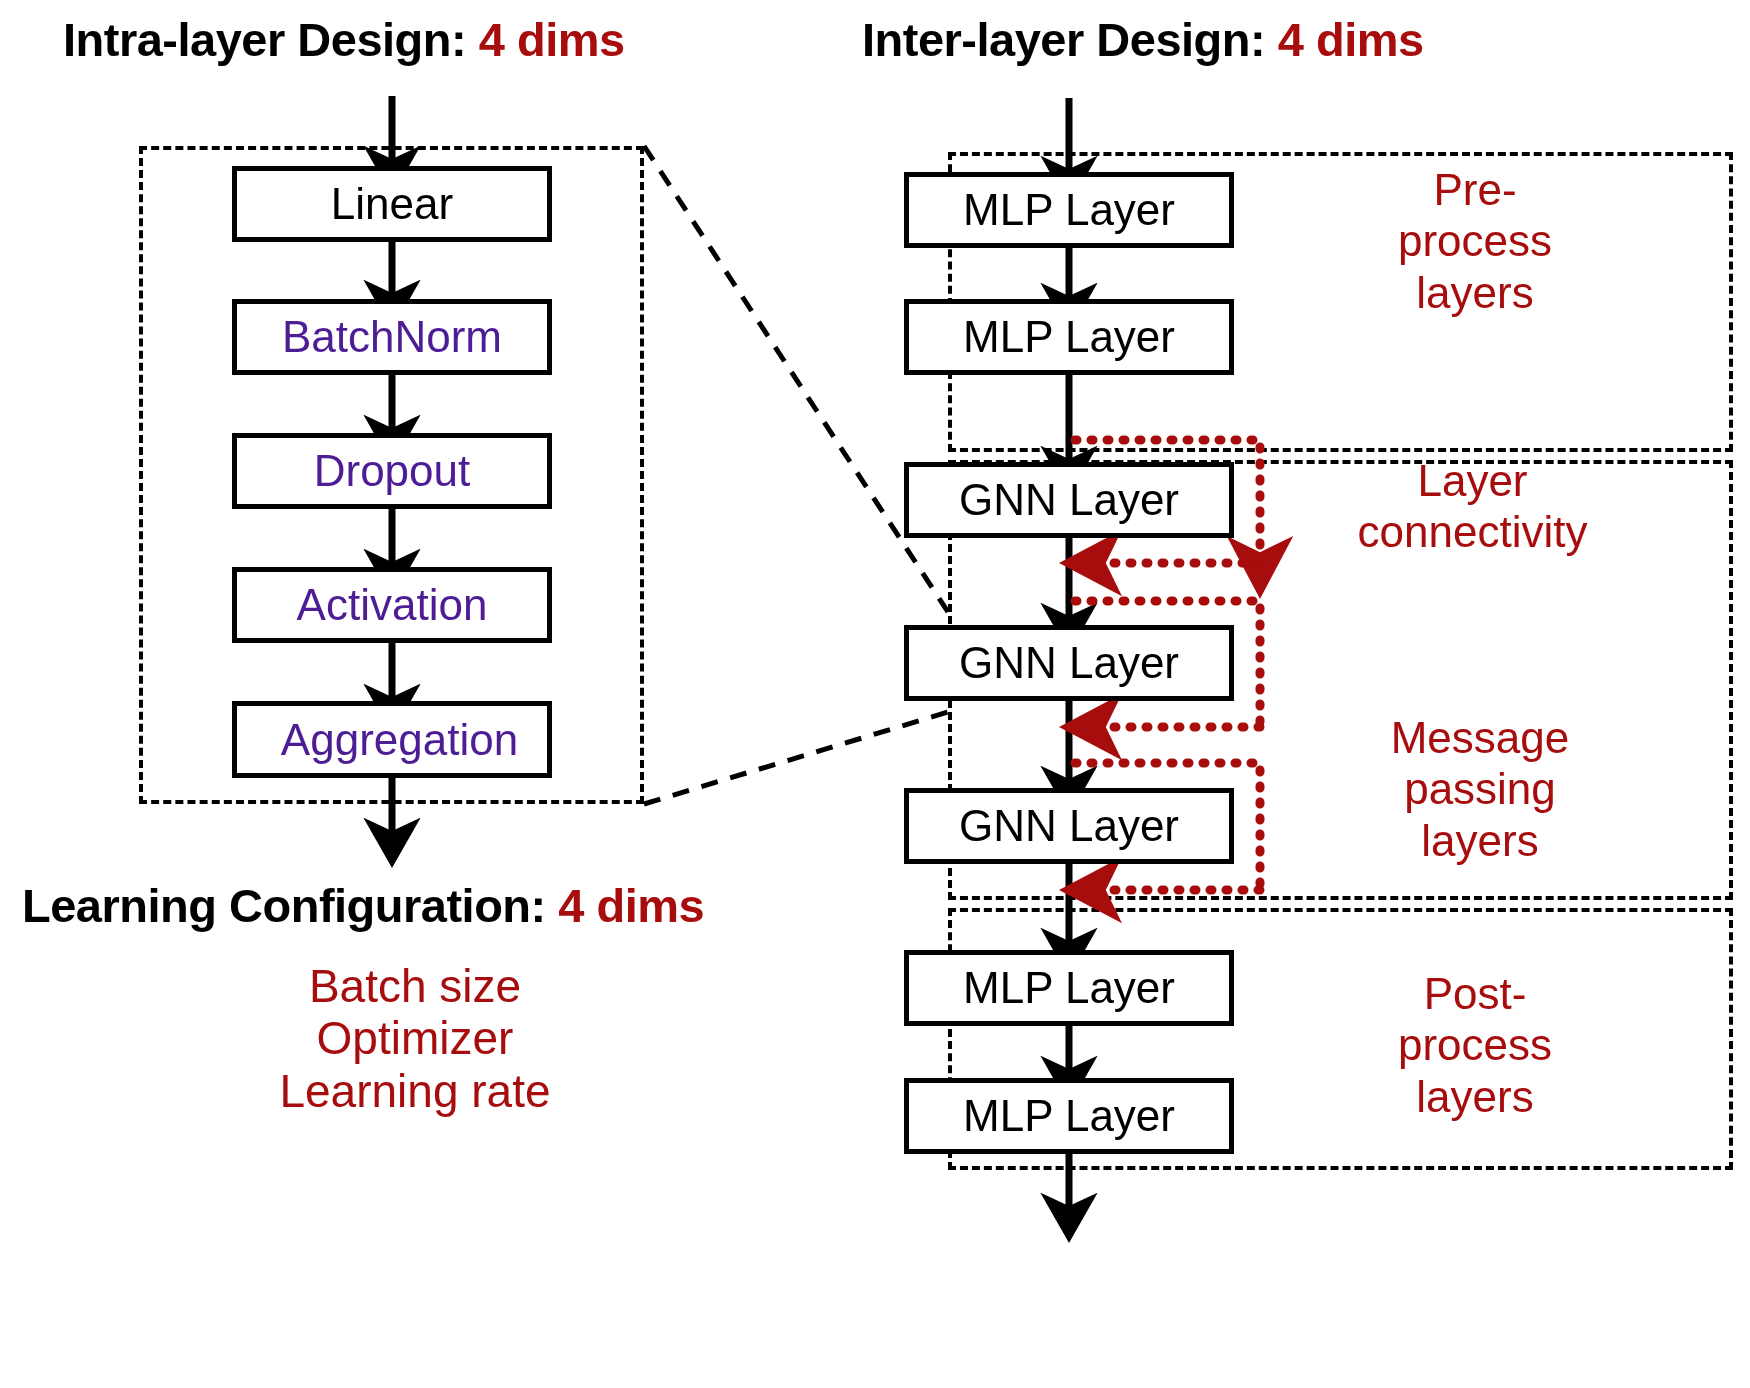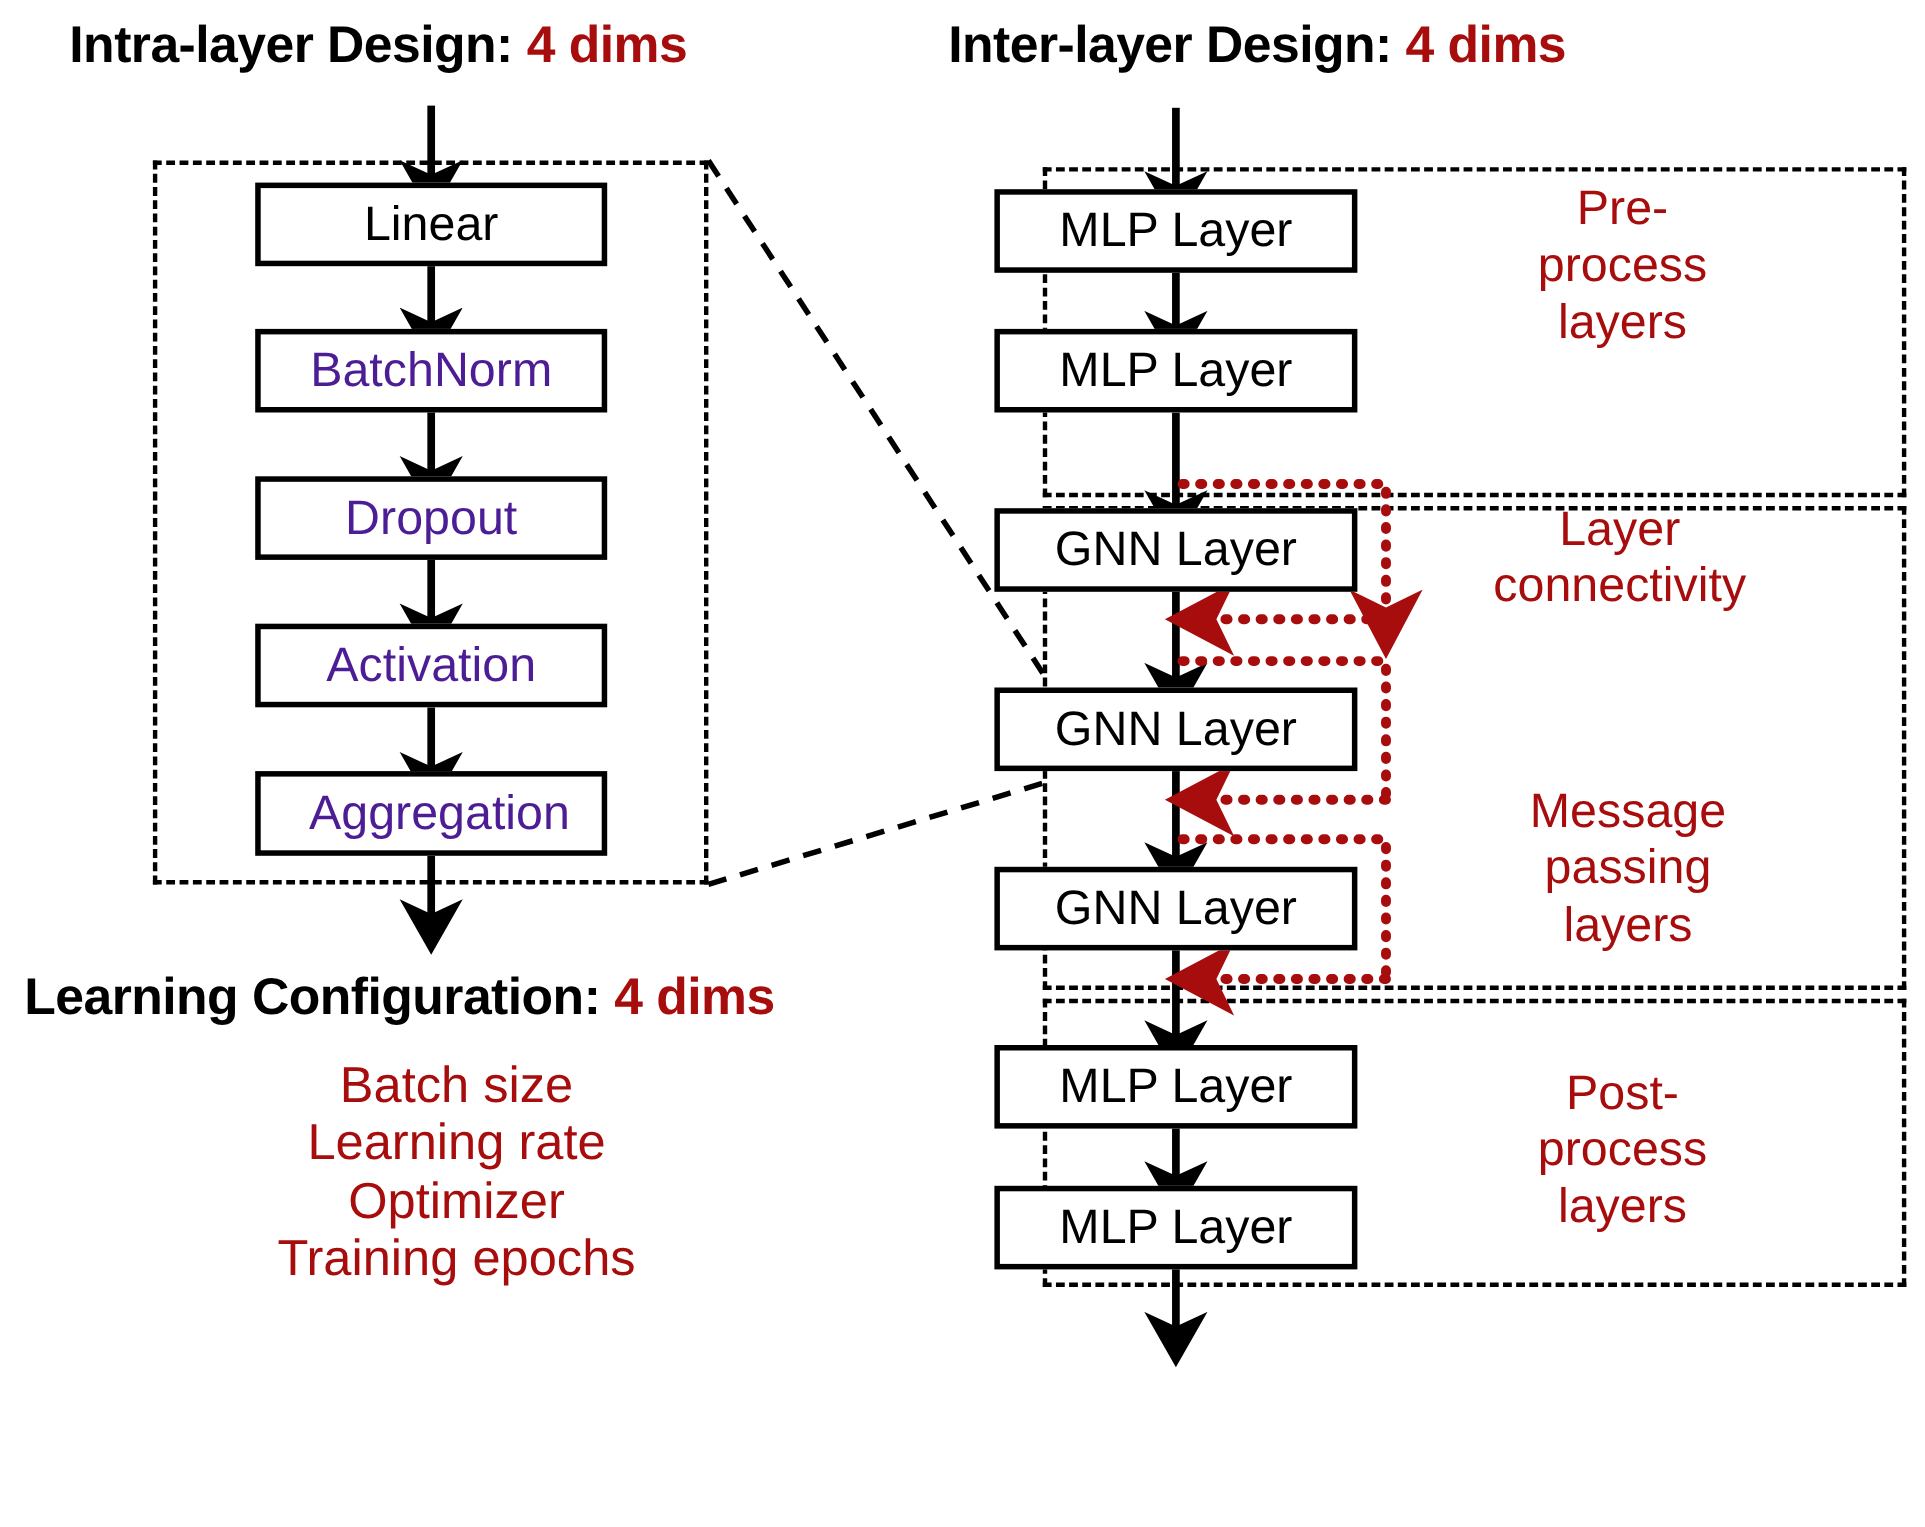--- a/index.html
+++ b/index.html
@@ -153,23 +153,22 @@
   </div>
   <div class="node red" style="left:232px;top:567px;width:320px;height:76px;">
     <span>Activation</span>
   </div>
   <div class="node red" style="left:232px;top:701px;width:320px;height:77px;padding-left:15px;">
     <span>Aggregation</span>
   </div>
 
   <div class="config-list">
     <div>Batch size</div>
+    <div>Optimizer</div>
     <div>Learning rate</div>
-    <div>Optimizer</div>
-    <div>Training epochs</div>
   </div>
 
   <div class="node black" style="left:904px;top:172px;width:330px;height:76px;">
     <span>MLP Layer</span>
   </div>
   <div class="node black" style="left:904px;top:299px;width:330px;height:76px;">
     <span>MLP Layer</span>
   </div>
 
   <div class="node black" style="left:904px;top:462px;width:330px;height:76px;">

